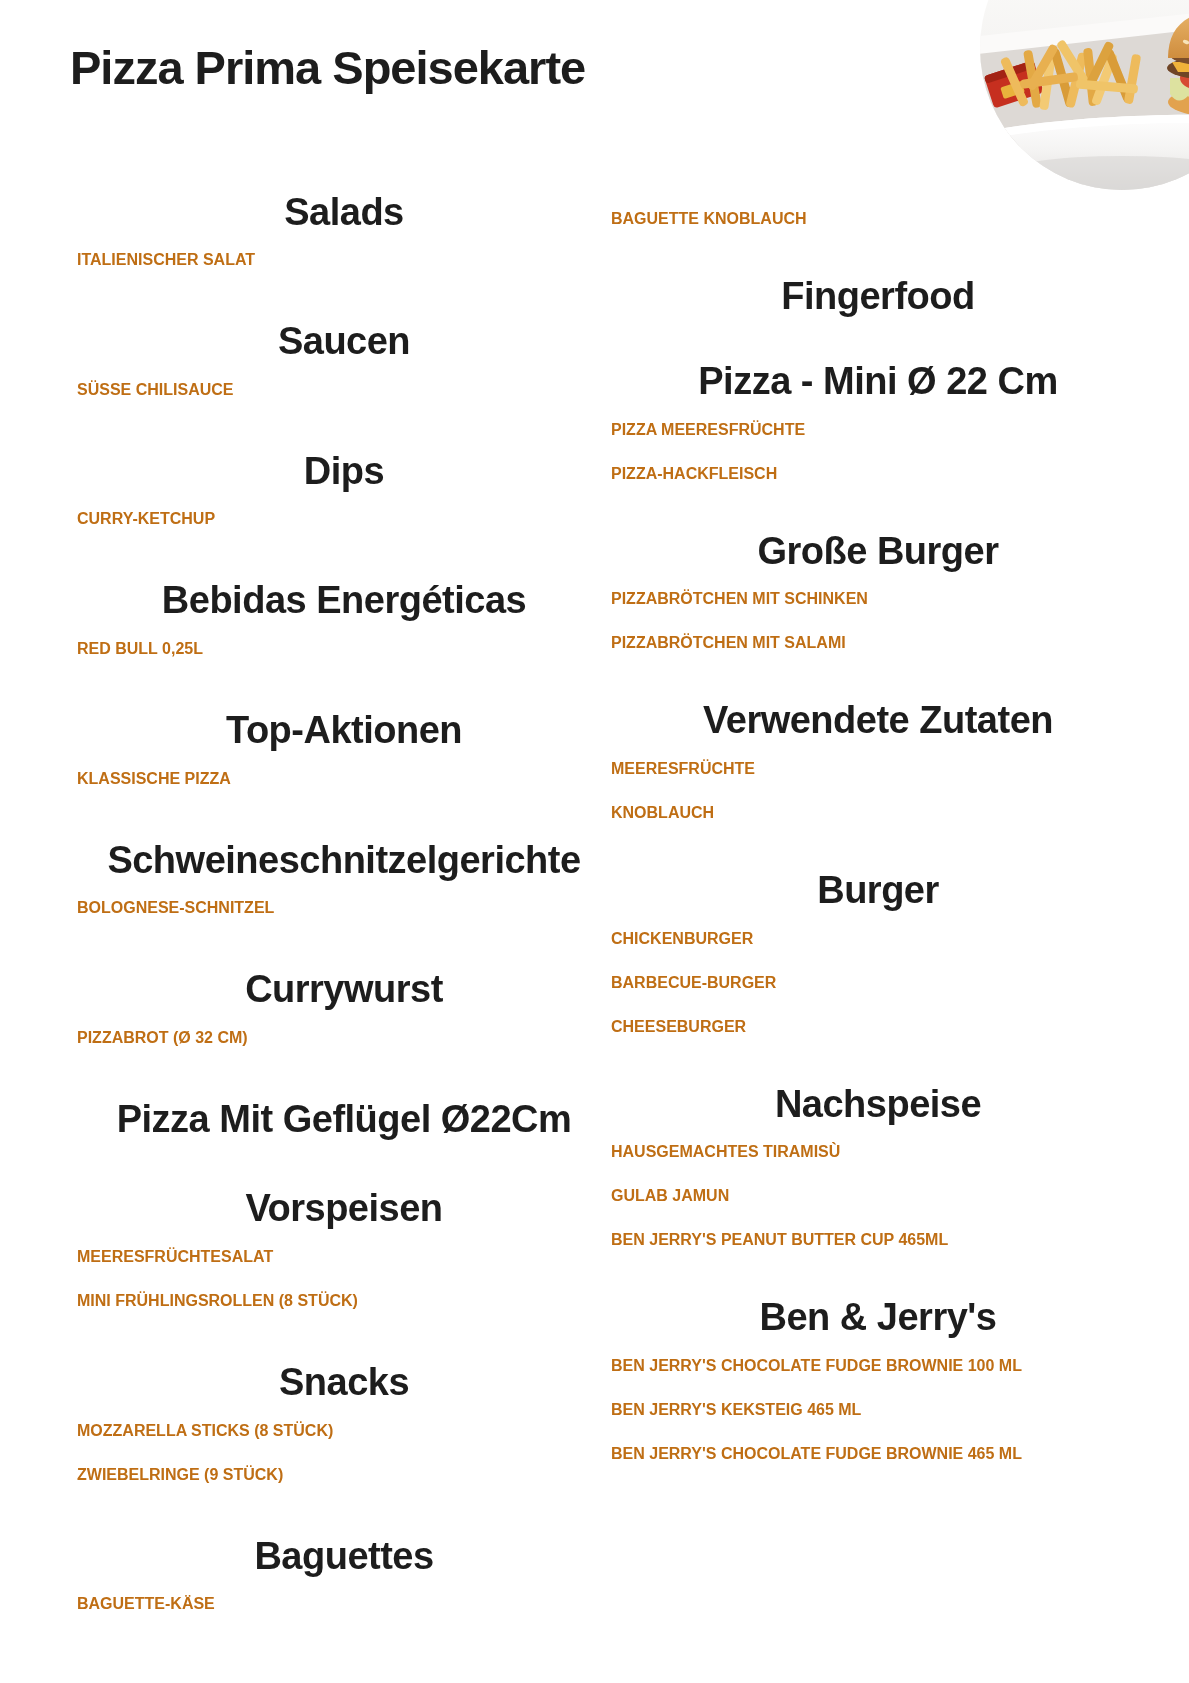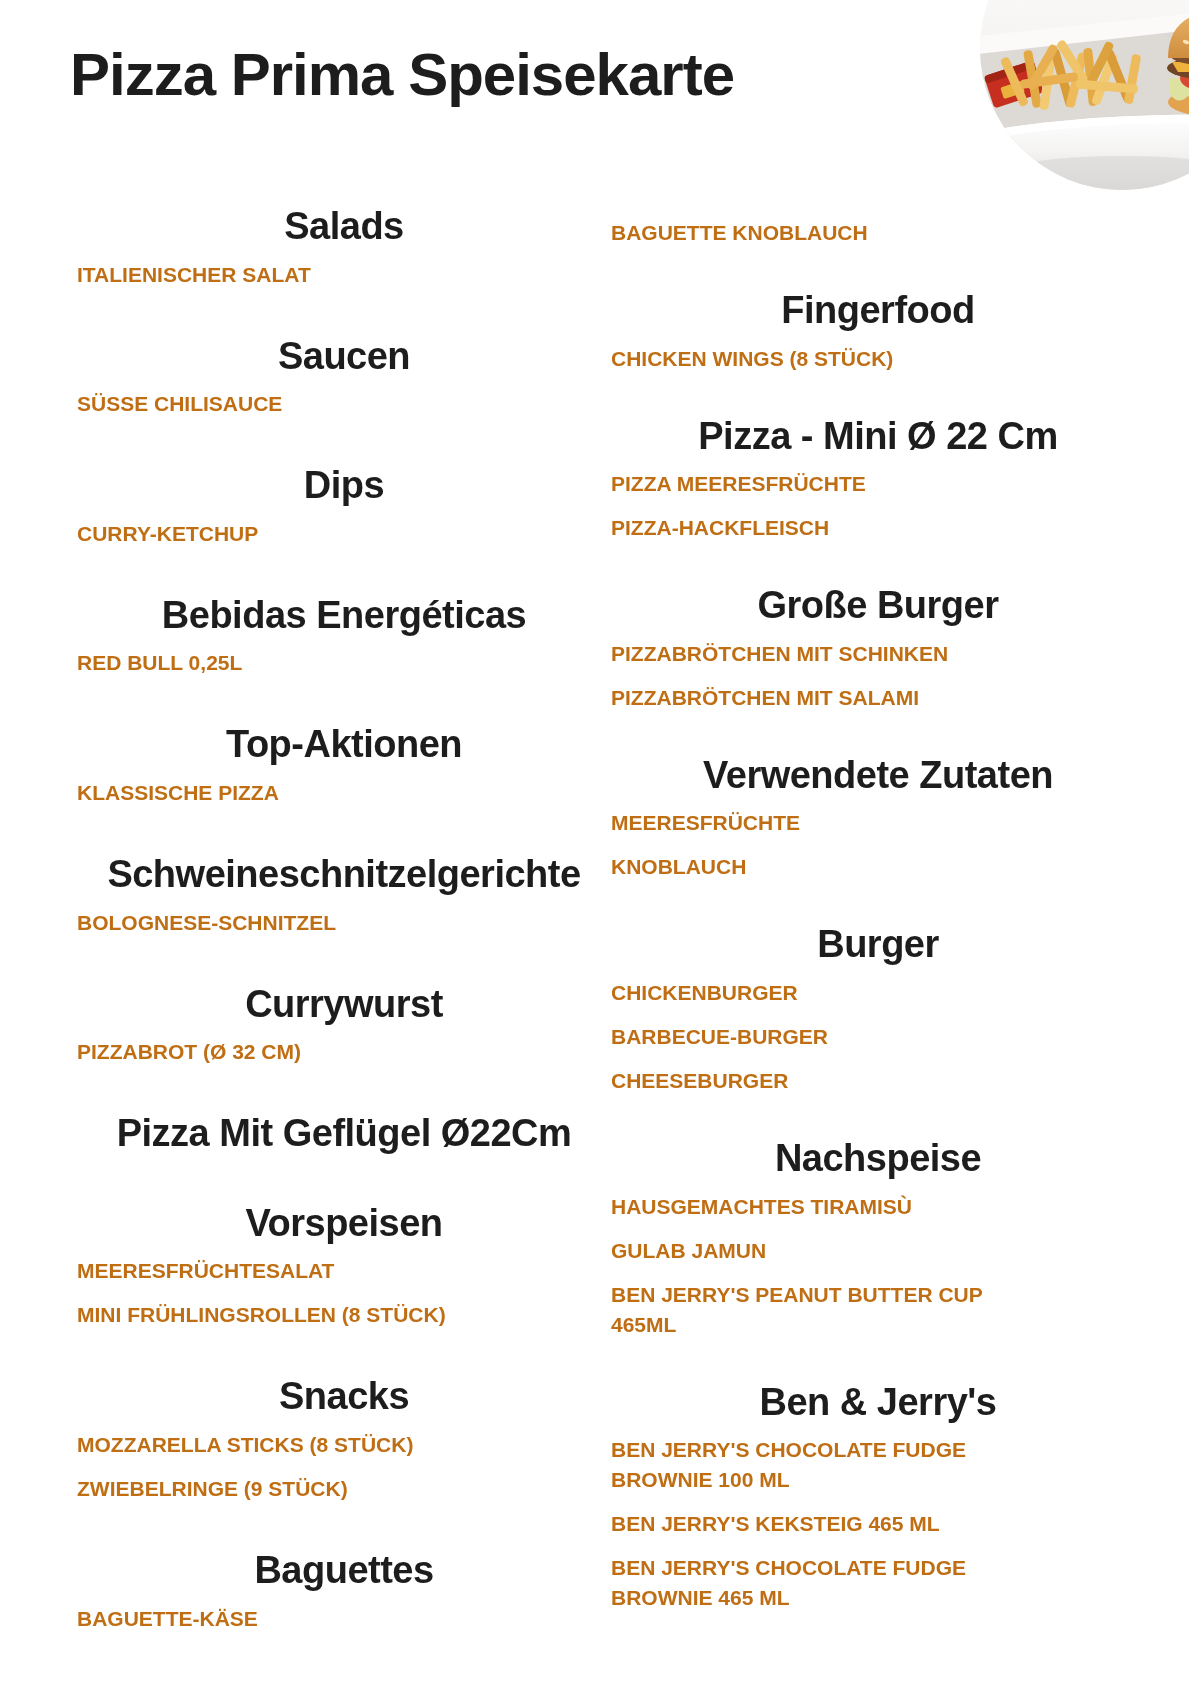--- a/index.html
+++ b/index.html
@@ -11,21 +11,21 @@
     overflow: hidden;
     position: relative;
     font-family: "Liberation Sans", "DejaVu Sans", sans-serif;
   }
   :root {
     --accent: #bf6e14;
     --heading: #1d1d1d;
   }
   h1.page-title {
     margin: 42px 0 0 70px;
-    font-size: 60px;
+    font-size: 47px;
     line-height: 1.1;
     font-weight: 700;
     letter-spacing: -1px;
     color: var(--heading);
   }
   .columns {
     display: flex;
     margin-top: 96px;
     padding-left: 77px;
   }
@@ -44,21 +44,21 @@
     color: var(--heading);
     white-space: nowrap;
     text-align: center;
   }
   ul.items {
     list-style: none;
     margin: 0;
     padding: 0;
   }
   ul.items li {
-    font-size: 21px;
+    font-size: 16px;
     line-height: 30px;
     font-weight: 700;
     color: var(--accent);
     margin: 0 0 14px 0;
     max-width: 430px;
     cursor: pointer;
   }
   ul.items li:last-child { margin-bottom: 0; }
   ul.items.orphan { margin-top: 14px; }
   .category.no-heading { margin-bottom: 40px; }
@@ -233,21 +233,20 @@
     </section>
   <section class="col col-right" id="col-1">
       <section class="category no-heading">
         <ul class="items orphan">
           <li>BAGUETTE KNOBLAUCH</li>
         </ul>
       </section>
       <section class="category">
         <h2>Fingerfood</h2>
         <ul class="items">
-          <li>CHICKEN WINGS (8 STÜCK)</li>
         </ul>
       </section>
       <section class="category">
         <h2>Pizza - Mini Ø 22 Cm</h2>
         <ul class="items">
           <li>PIZZA MEERESFRÜCHTE</li>
           <li>PIZZA-HACKFLEISCH</li>
         </ul>
       </section>
       <section class="category">

